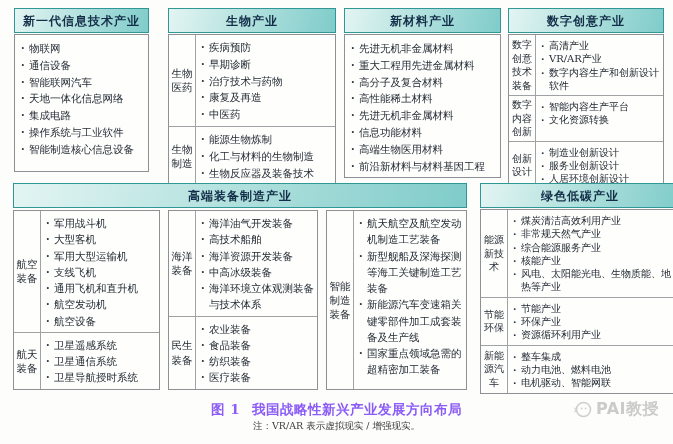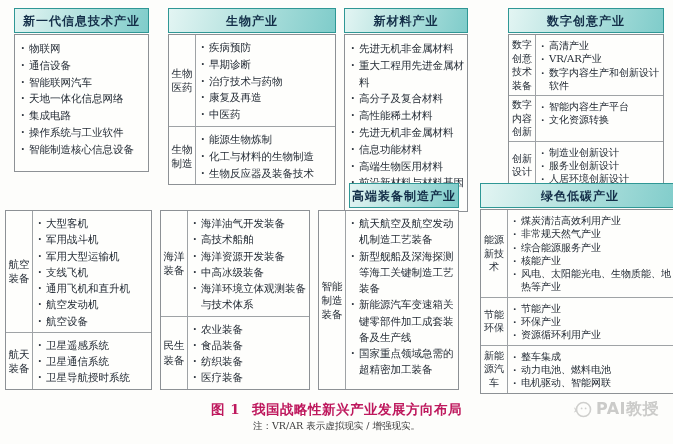--- a/index.html
+++ b/index.html
@@ -39,21 +39,21 @@
   .lrow ul.items{padding:4px 1px 3px 3px;}
   .tight ul.items{line-height:1.33;font-size:10px;}
   .tight .lbl{font-size:10px;}
   
   .sub-row{display:flex;gap:8px;margin-top:2px;min-height:178px;align-items:stretch;}
   .sub{border:1px solid var(--box-border);background:#fefefc;display:flex;flex-direction:column;}
   .sub .lrow:last-child{flex:1;}
   .sub ul.items{line-height:1.55;}
   
   .caption{position:absolute;left:0;right:0;top:401px;text-align:center;
-    font-size:13.5px;font-weight:bold;color:#be185d;letter-spacing:.5px;}
+    font-size:13.5px;font-weight:bold;color:#8b5cf6;letter-spacing:.5px;}
   .caption .cap-title{margin-left:12px;}
   .note{position:absolute;left:0;right:0;top:420px;text-align:center;
     font-size:9.5px;color:#3c3c3c;}
   .watermark{position:absolute;right:14px;top:399px;display:flex;align-items:center;gap:4px;
     color:#cbcbc9;font-family:"DejaVu Sans","Liberation Sans",sans-serif;
     font-size:16px;font-weight:bold;letter-spacing:.5px;}
   .watermark svg{display:block;}
 </style>
 </head>
 <body>
@@ -92,21 +92,21 @@
         <div class="lbl">生物制造</div>
         <ul class="items">
             <li>能源生物炼制</li>
             <li>化工与材料的生物制造</li>
             <li>生物反应器及装备技术</li>
           </ul>
       </div>
     </div>
   </div>
 
-  <div class="box" style="left:344px;top:8px;width:124px;height:164px;">
+  <div class="box" style="left:344px;top:8px;width:157px;height:164px;">
     <div class="hdr">新材料产业</div>
     <div class="bdy">
       <ul class="items">
           <li>先进无机非金属材料</li>
           <li>重大工程用先进金属材料</li>
           <li>高分子及复合材料</li>
           <li>高性能稀土材料</li>
           <li>先进无机非金属材料</li>
           <li>信息功能材料</li>
           <li>高端生物医用材料</li>
@@ -137,30 +137,30 @@
         <div class="lbl">创新设计</div>
         <ul class="items">
             <li>制造业创新设计</li>
             <li>服务业创新设计</li>
             <li>人居环境创新设计</li>
           </ul>
       </div>
     </div>
   </div>
 
-  <div class="box" style="left:5px;top:183px;width:454px;align-items:flex-end;">
+  <div class="box" style="left:13px;top:183px;width:454px;">
     <div class="hdr">高端装备制造产业</div>
     <div class="sub-row">
 
       <div class="sub" style="flex:0 0 147px;">
         <div class="lrow">
           <div class="lbl">航空装备</div>
           <ul class="items">
+              <li>军用战斗机</li>
               <li>大型客机</li>
-              <li>军用战斗机</li>
               <li>军用大型运输机</li>
               <li>支线飞机</li>
               <li>通用飞机和直升机</li>
               <li>航空发动机</li>
               <li>航空设备</li>
             </ul>
         </div>
         <div class="lrow">
           <div class="lbl">航天装备</div>
           <ul class="items">

